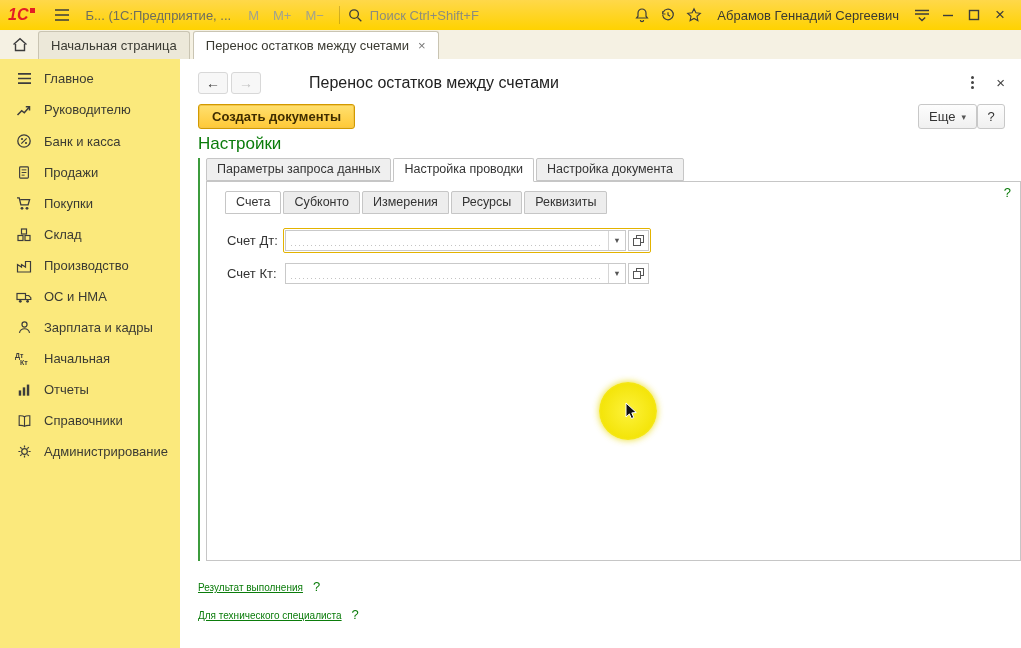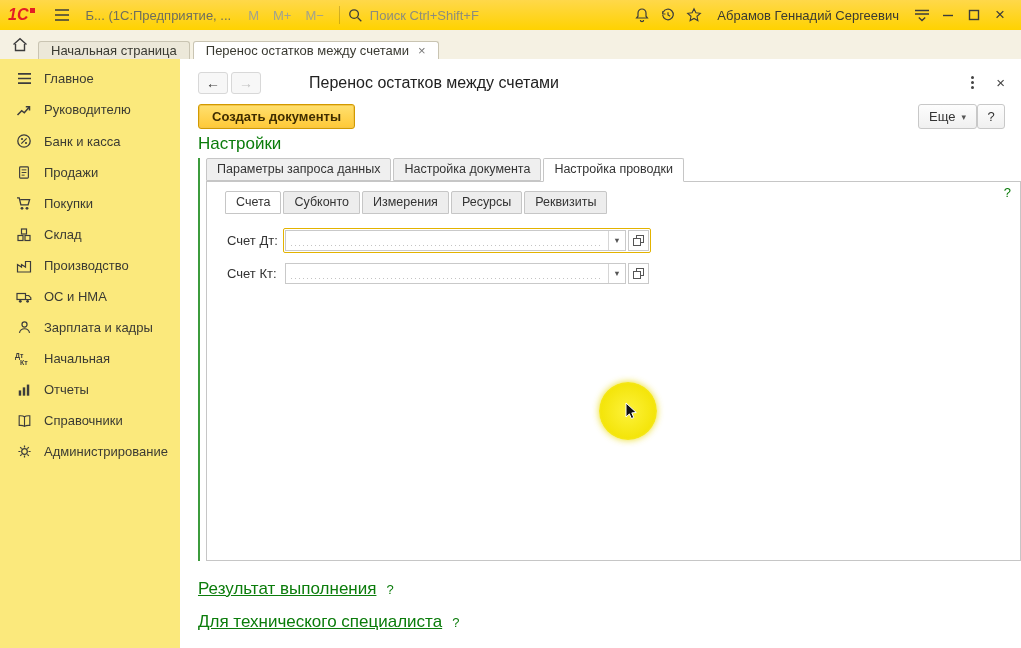--- a/index.html
+++ b/index.html
@@ -17,21 +17,21 @@
   .mem { color:#a2a28e; margin:0 7px; font-size:13px; }
   .tb-sep { width:1px; height:18px; background:rgba(0,0,0,.18); margin:0 8px; }
   .search-field { display:flex; align-items:center; gap:7px; color:#8d8d7c; }
   .tb-spacer { flex:1; }
   .user-name { color:#3a3a32; margin:0 10px; }
   .win-btn { width:26px; }
 
   
   .tabstrip { height:29px; background:#f5f1e3; display:flex; align-items:flex-end; padding-left:8px; }
   .home-btn { align-self:center; margin:0 10px 0 4px; }
-  .tab { height:18px; display:flex; align-items:center; padding:0 12px; margin-right:3px;
+  .tab { height:28px; display:flex; align-items:center; padding:0 12px; margin-right:3px;
          border:1px solid #c9c4b2; border-bottom:none; border-radius:3px 3px 0 0; font-size:13px; color:#3a3a32; }
   .tab.inactive { background:#ece8d9; }
   .tab.active { background:#fff; }
   .tab-close { margin-left:9px; color:#777; font-size:13px; }
 
   
   .main-row { display:flex; height:589px; }
   .sidebar { width:180px; background:#fbe97c; padding-top:4px; flex-shrink:0; }
   .sb-item { display:flex; align-items:center; gap:11px; padding:8px 6px 8px 15px; color:#3b3b33; font-size:13px; }
   .sb-icon { width:18px; display:flex; justify-content:center; }
@@ -85,21 +85,21 @@
   .acc-input { width:322px; border:none; outline:none; font-family:inherit; font-size:13px; padding:0 5px; background:
        no-repeat 5px calc(100% - 4px) / calc(100% - 10px) 1px
        repeating-linear-gradient(90deg,#c4c4c4 0 1px, transparent 1px 4px); }
   .dd-btn { width:17px; border-left:1px solid #d6d6d6; display:flex; align-items:center; justify-content:center;
             font-size:7.5px; color:#555; background:#fff; }
   .open-btn { width:21px; border:1px solid #c9c9c9; display:flex; align-items:center; justify-content:center; background:#fff; height:21px; }
 
   
   .link-row { margin:18px 0 0 18px; display:flex; align-items:baseline; gap:10px; }
   .link-row.second { margin-top:13px; }
-  .g-link { color:#0b7c0b; text-decoration:underline; font-size:17px; }
+  .g-link { color:#0b7c0b; text-decoration:underline; font-size:10px; }
   .g-help { color:#0b7c0b; font-size:13px; }
 
   
   .cursor-glow { position:absolute; left:419px; top:323px; width:58px; height:58px; border-radius:50%;
                  background:radial-gradient(circle,#fdf23a 0%,#f4e50b 65%,rgba(243,228,10,.55) 100%);
                  box-shadow:0 0 7px rgba(231,215,0,.85); z-index:6; pointer-events:none; }
   .cursor-arrow { position:absolute; left:26px; top:20px; }
 </style>
 </head>
 <body>
@@ -354,22 +354,22 @@
         </button>
         <button class="lite-btn help-btn">?</button>
       </div>
     </div>
 
     <div class="settings-title">Настройки</div>
 
     <div class="group-body">
       <div class="tabs-row">
         <div class="ptab">Параметры запроса данных</div>
+        <div class="ptab active">Настройка проводки</div>
         <div class="ptab">Настройка документа</div>
-        <div class="ptab active">Настройка проводки</div>
       </div>
       <div class="panel">
         <span class="panel-help">?</span>
         <div class="tabs-row inner-tabs">
           <div class="ptab itab active">Счета</div>
           <div class="ptab itab">Субконто</div>
           <div class="ptab itab">Измерения</div>
           <div class="ptab itab">Ресурсы</div>
           <div class="ptab itab">Реквизиты</div>
         </div>

